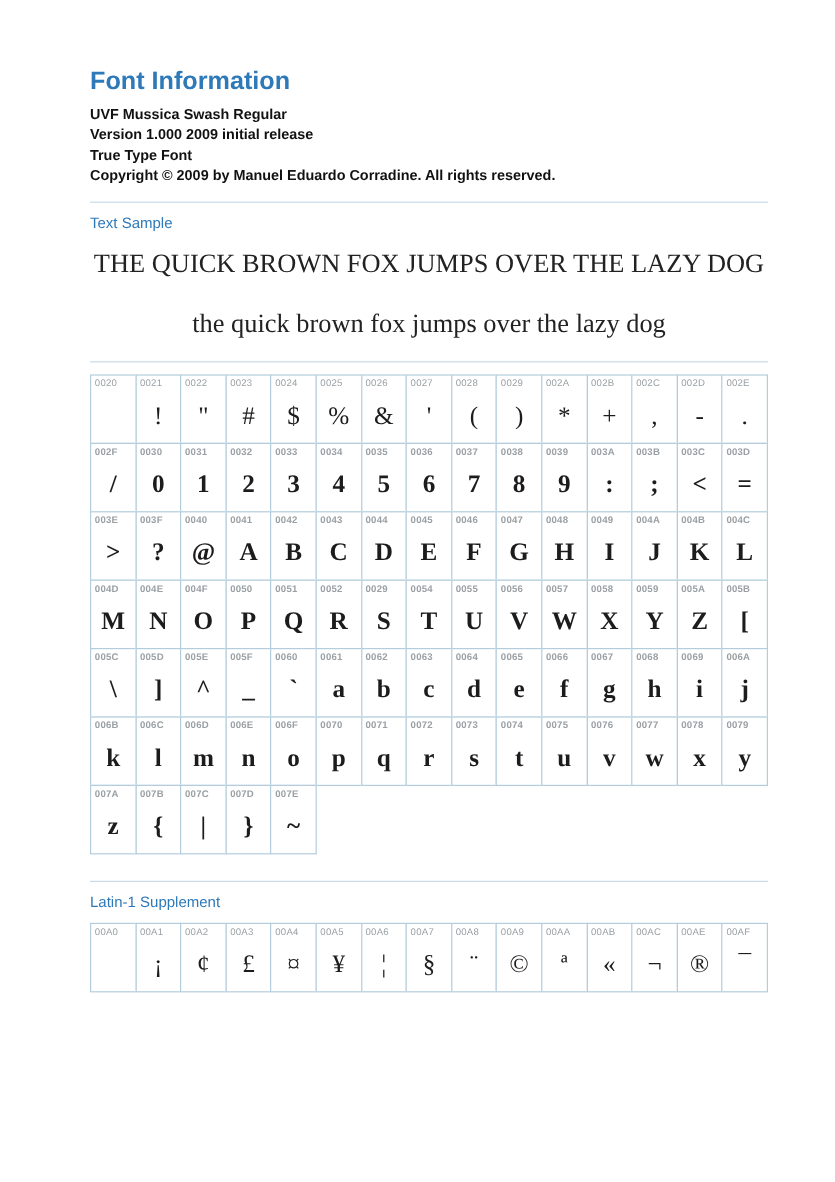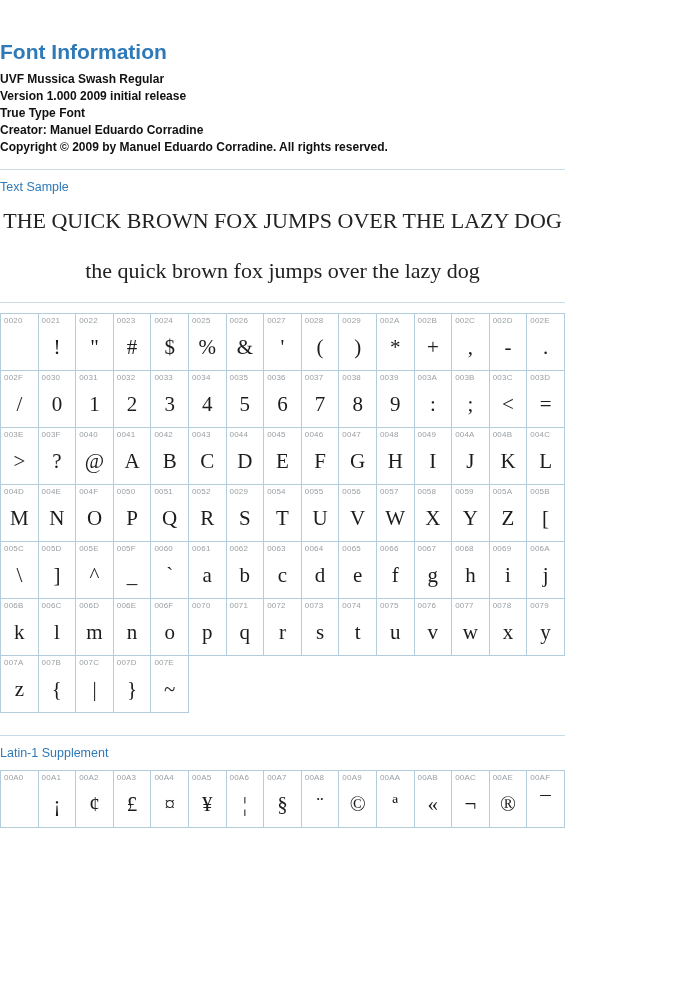--- a/index.html
+++ b/index.html
@@ -8,21 +8,21 @@
     --cell-border:#b3cddd;
     --code-color:#9aa0a4;
     --glyph-color:#1c1c1c;
   }
   html,body{margin:0;padding:0;background:#fff;}
   .page{
     width:696px;height:985px;background:#ffffff;overflow:hidden;
     font-family:"Liberation Sans",sans-serif;position:relative;
   }
   .content{
-    width:565px;padding-top:40px;
+    width:565px;margin-left:75px;padding-top:56px;
   }
   .page-title{
     color:var(--accent);font-size:21px;font-weight:bold;line-height:1.1;
     margin:0 0 8px 0;
   }
   .info-line{
     color:#111;font-size:12px;font-weight:bold;line-height:17px;margin:0;
   }
   .divider{
     border:none;border-top:1px solid var(--divider);height:0;margin:0;
@@ -36,21 +36,21 @@
   .sample-upper{
     font-family:"Liberation Serif",serif;font-size:22px;color:#222;
     text-align:center;line-height:34px;margin-top:10px;font-weight:normal;
   }
   .sample-lower{
     font-family:"Liberation Serif",serif;font-size:22px;color:#222;
     text-align:center;line-height:26px;margin-top:20px;font-weight:normal;
   }
   .glyph-table{margin-top:10px;}
   .glyph-row{display:flex;}
-  .glyph-row + .glyph-row{margin-top:-1px;}
+  .glyph-row + .glyph-row{margin-top:-1px;font-weight:bold;}
   .glyph-cell{
     width:38.6px;height:58px;box-sizing:border-box;flex:none;
     border:1px solid var(--cell-border);position:relative;background:#fff;
   }
   .glyph-cell + .glyph-cell{margin-left:-1px;}
   .cell-code{
     position:absolute;top:2px;left:3px;font-size:8px;letter-spacing:0.2px;
     color:var(--code-color);font-family:"Liberation Sans",sans-serif;
   }
   .cell-glyph{
@@ -63,21 +63,20 @@
 <body>
 
 <div class="page">
   <div class="content">
 
     <h1 class="page-title">Font Information</h1>
 
     <p class="info-line">UVF Mussica Swash Regular</p>
     <p class="info-line">Version 1.000 2009 initial release</p>
     <p class="info-line">True Type Font</p>
-    <p class="info-line">Creator: Manuel Eduardo Corradine</p>
     <p class="info-line">Copyright © 2009 by Manuel Eduardo Corradine. All rights reserved.</p>
 
     <hr class="divider divider-1">
 
     <h2 class="section-heading">Text Sample</h2>
     <div class="sample-upper">THE QUICK BROWN FOX JUMPS OVER THE LAZY DOG</div>
     <div class="sample-lower">the quick brown fox jumps over the lazy dog</div>
 
     <hr class="divider divider-2">
 

